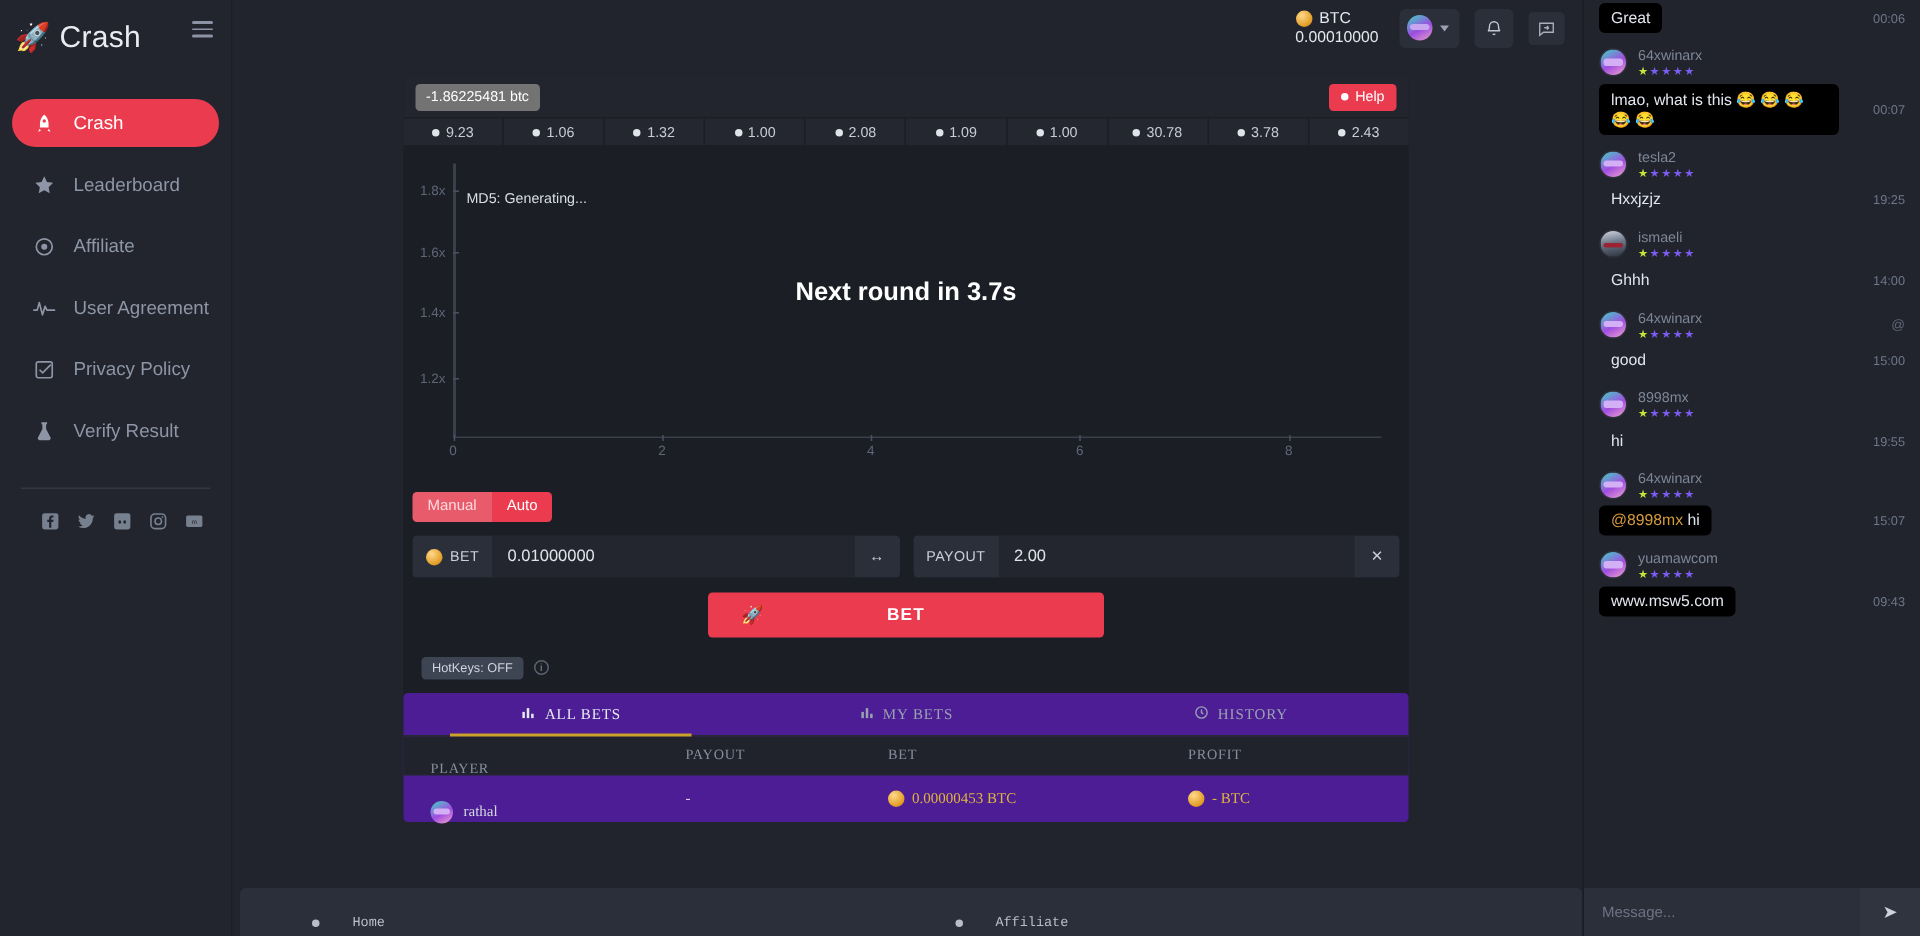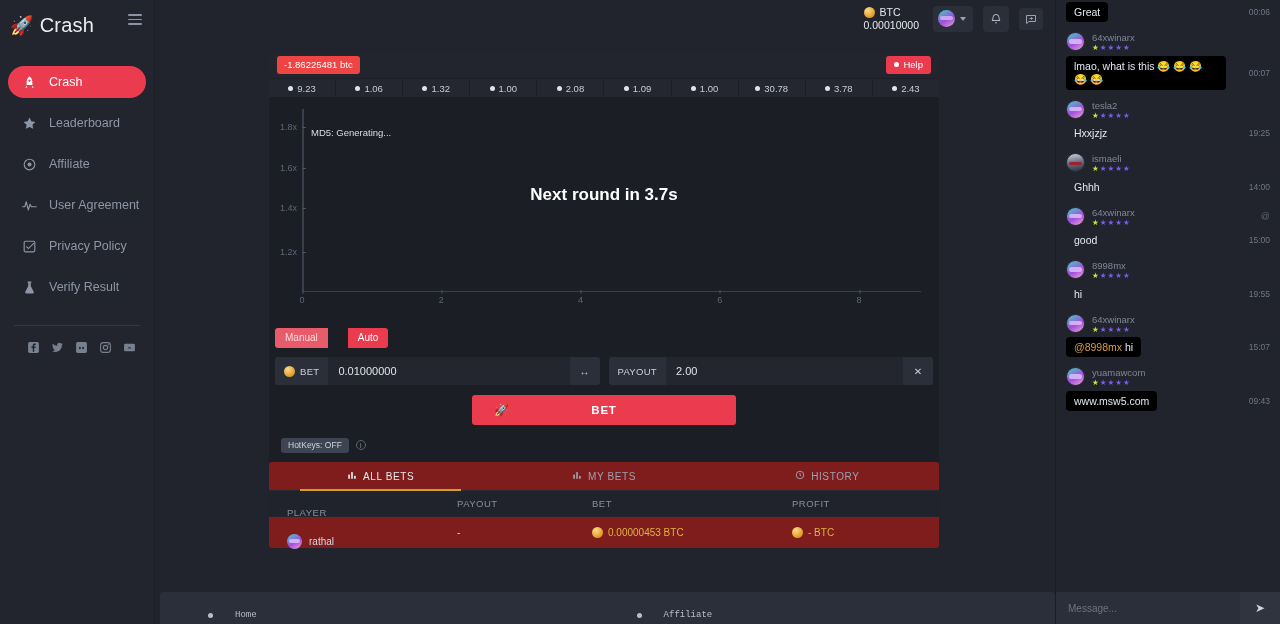--- a/index.html
+++ b/index.html
@@ -108,21 +108,21 @@
   
   .game {
     position: absolute; left: 114px; top: 52px; width: 670px;
     background: #1b1e25; border-radius: 3px;
   }
   .hist-row {
     height: 26px; position: relative; display: flex; align-items: center;
     padding: 0 8px; background: #22252d;
   }
   .loss-pill {
-    background: #ef4444; color: #fff; font-size: 9.5px;
+    background: #737373; color: #fff; font-size: 9.5px;
     border-radius: 3px; padding: 4px 7px; line-height: 1;
   }
   .help-btn {
     position: absolute; right: 8px; top: 4px;
     background: #eb3b4f; color: #fff; font-size: 9.5px;
     border-radius: 3px; padding: 4px 8px; line-height: 1;
     display: flex; align-items: center; gap: 4px; cursor: pointer;
   }
   .help-dot { width: 5px; height: 5px; border-radius: 50%; background: #fff; display: inline-block; }
 
@@ -164,21 +164,21 @@
   .xtick {
     position: absolute; top: 4px; transform: translateX(-50%);
     font-size: 9px; color: #5e6678;
   }
   .xtick::before {
     content: ""; position: absolute; left: 50%; top: -5px; width: 1px; height: 4px; background: #4a5160;
   }
 
   
   .controls { background: #1b1e25; padding: 6px 6px 12px 6px; }
-  .mode-tabs { display: flex; margin-bottom: 9px; gap: 20px; }
+  .mode-tabs { display: flex; margin-bottom: 9px; }
   .mode-tab {
     font-size: 10px; padding: 5px 10px; line-height: 1; cursor: pointer;
     background: #e85b6b; color: #ffd9de; border-radius: 3px 0 0 3px;
   }
   .mode-tab.active { background: #eb3b4f; color: #fff; border-radius: 0 3px 3px 0; }
   .inputs-row { display: flex; gap: 9px; }
   .field {
     flex: 1 1 0; display: flex; align-items: center; height: 28px;
     background: #23262e; border-radius: 3px; overflow: hidden;
   }
@@ -211,21 +211,21 @@
   }
   .hk-info {
     width: 10px; height: 10px; border-radius: 50%; border: 1px solid #5b6372;
     color: #8a92a2; font-size: 7px; display: flex; align-items: center; justify-content: center;
     cursor: pointer;
   }
 
   
   .bets {
     position: absolute; left: 114px; top: 462px; width: 670px;
-    background: #7f1d1d; border-radius: 3px;
+    background: #4c1d95; border-radius: 3px; font-family: Liberation Serif, serif;
   }
   .bet-tabs { display: flex; height: 29px; border-bottom: 1px solid #262a33; }
   .bet-tab {
     flex: 1 1 0; display: flex; align-items: center; justify-content: center; gap: 6px;
     font-size: 10px; color: #9aa2b1; letter-spacing: .6px; cursor: pointer; position: relative;
   }
   .bet-tab.active { color: #e6eaf1; }
   .bet-tab.active::after {
     content: ""; position: absolute; left: 14%; right: 14%; bottom: -1px; height: 2px; background: #c9a227;
   }

